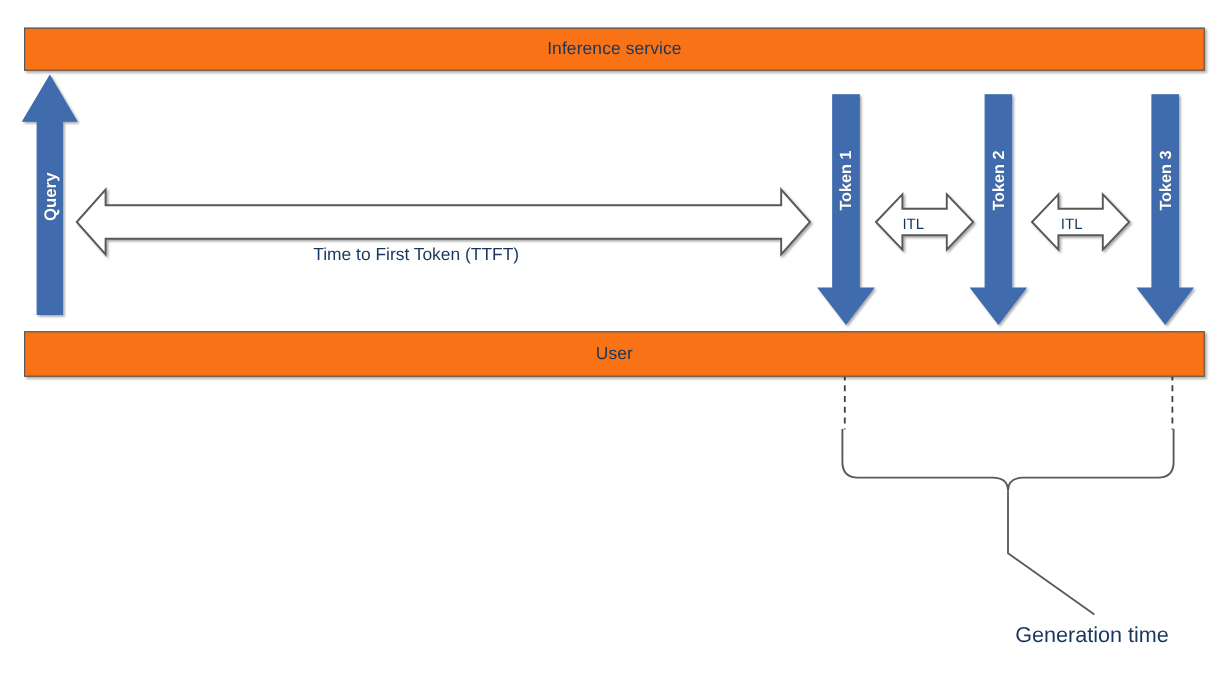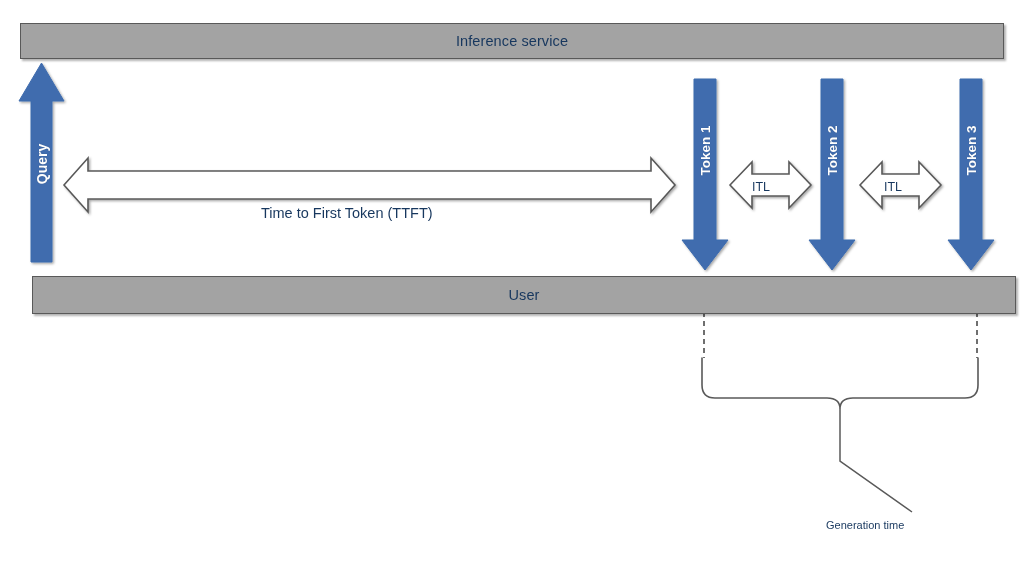--- a/index.html
+++ b/index.html
@@ -24,35 +24,35 @@
     left: 0;
     top: 0;
     width: 1027px;
     height: 568px;
     overflow: visible;
   }
   
   .lane-box {
     position: absolute;
     box-sizing: border-box;
-    background: #a3a3a3;
+    background: #f97316;
     border: 1.6px solid #595959;
     box-shadow: 1.5px 1.5px 2px rgba(0,0,0,0.30);
     display: flex;
     align-items: center;
     justify-content: center;
   }
   .lane-label {
     font-size: 14.5px;
     color: #17375e;
     letter-spacing: 0.1px;
     white-space: nowrap;
   }
   #inference-lane { left: 20px; top: 23px; width: 984px; height: 36px; }
-  #user-lane      { left: 20px; top: 276px; width: 984px; height: 38px; margin-left: 12px; }
+  #user-lane      { left: 20px; top: 276px; width: 984px; height: 38px; }
 
   
   .float-label {
     position: absolute;
     white-space: nowrap;
     font-size: 14.5px;
     color: #17375e;
     pointer-events: none;
   }
   .float-label.small { font-size: 12.5px; }
@@ -63,21 +63,21 @@
   }
   .rot-ccw { transform: rotate(-90deg); transform-origin: 50% 50%; }
 
   #ttft-label      { left: 261px; top: 175px; margin-top: 30px; }
   #query-label     { left: 17px;  top: 156px; width: 50px; text-align: center; font-size: 14px; }
   #token1-label    { left: 679px; top: 143px; width: 52px; text-align: center; font-size: 13.5px; }
   #token2-label    { left: 806px; top: 143px; width: 52px; text-align: center; font-size: 13.5px; }
   #token3-label    { left: 945px; top: 143px; width: 52px; text-align: center; font-size: 13.5px; }
   #itl1-label      { left: 752px; top: 180px; }
   #itl2-label      { left: 884px; top: 180px; }
-  #generation-label{ left: 826px; top: 519px; font-size: 11px; }
+  #generation-label{ left: 846px; top: 519px; font-size: 18px; }
 </style>
 </head>
 <body>
 
 <div id="canvas">
 
   <svg class="layer" viewBox="0 0 1027 568" xmlns="http://www.w3.org/2000/svg">
     <defs>
       <filter id="softshadow" x="-20%" y="-20%" width="150%" height="150%">
         <feDropShadow dx="1.4" dy="1.4" stdDeviation="1.1" flood-color="#000000" flood-opacity="0.35"></feDropShadow>

